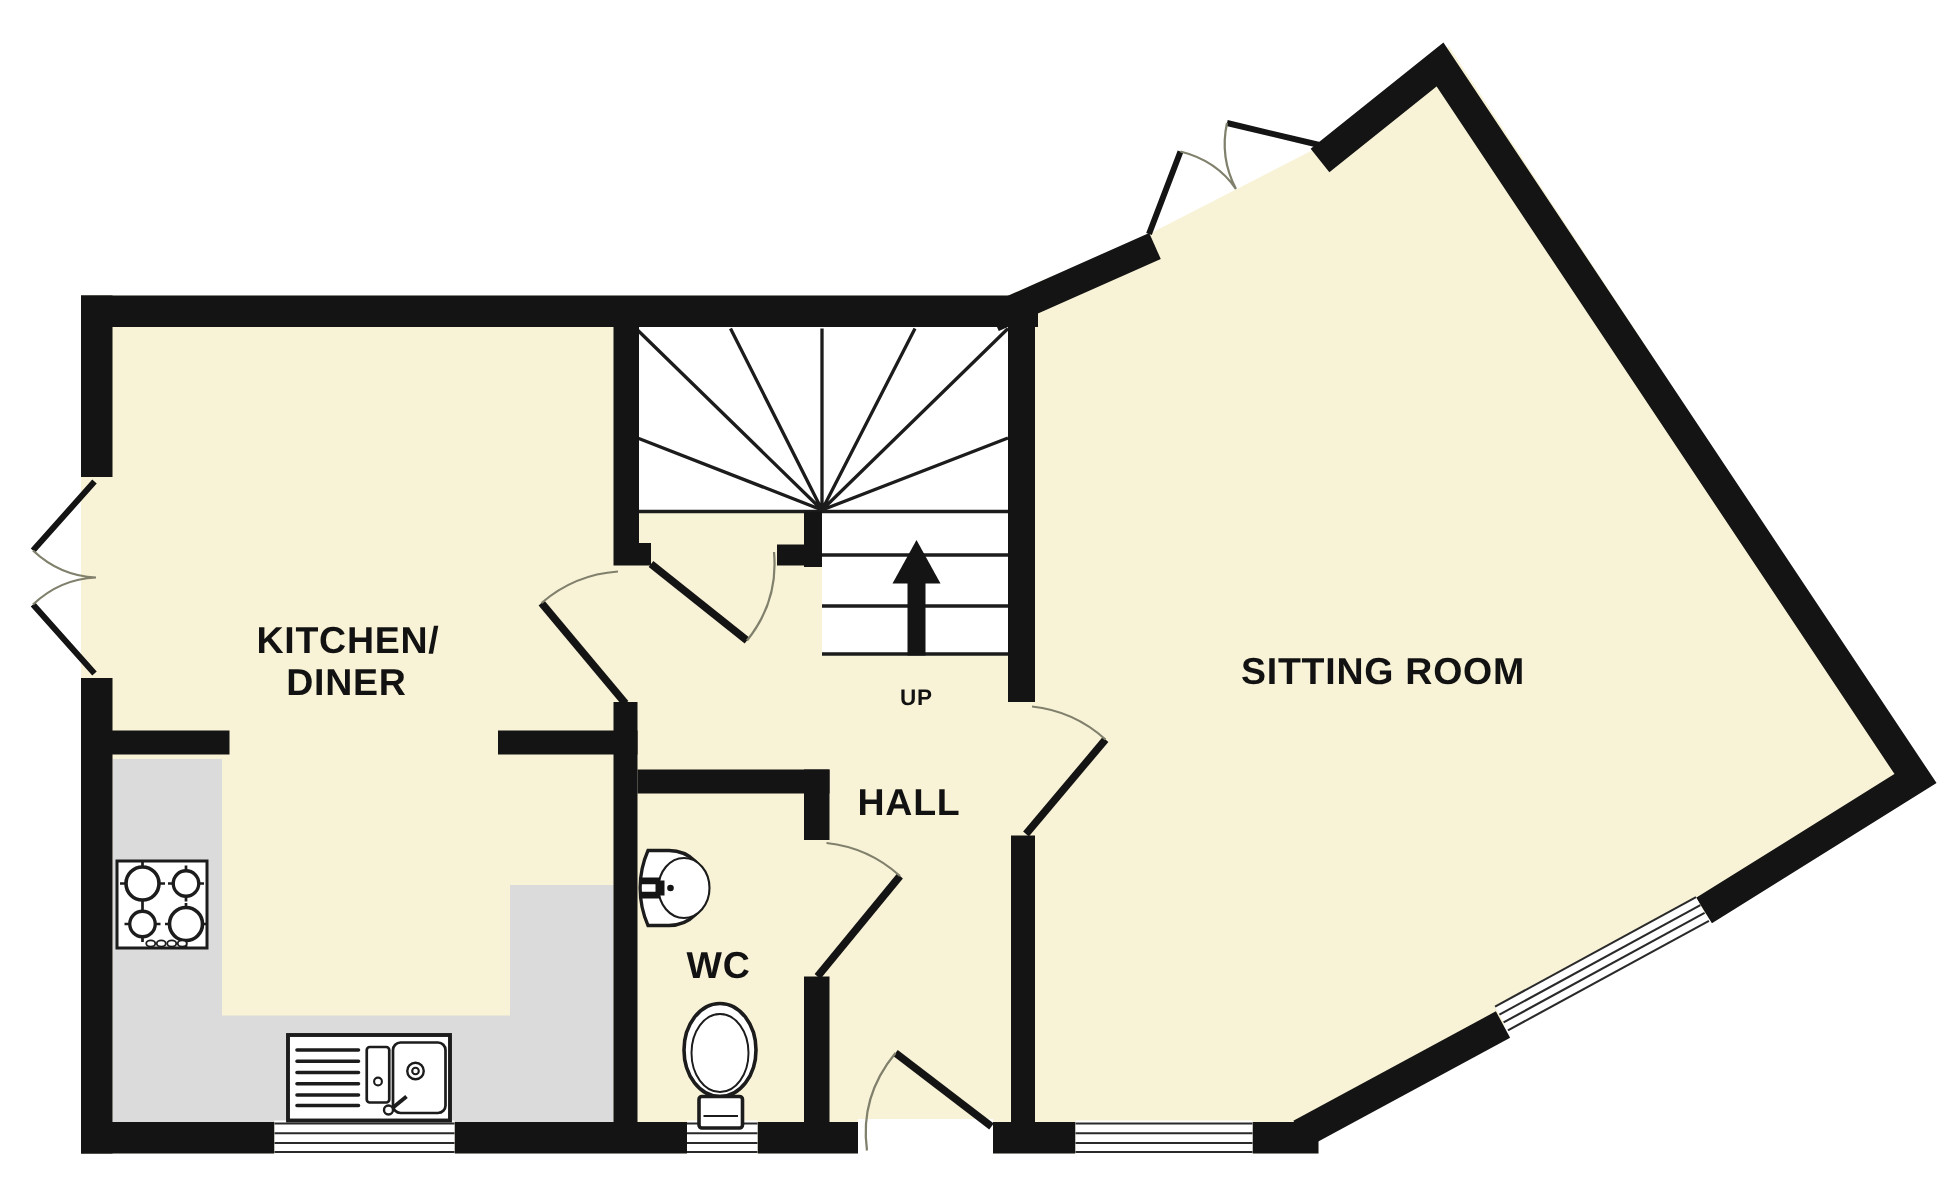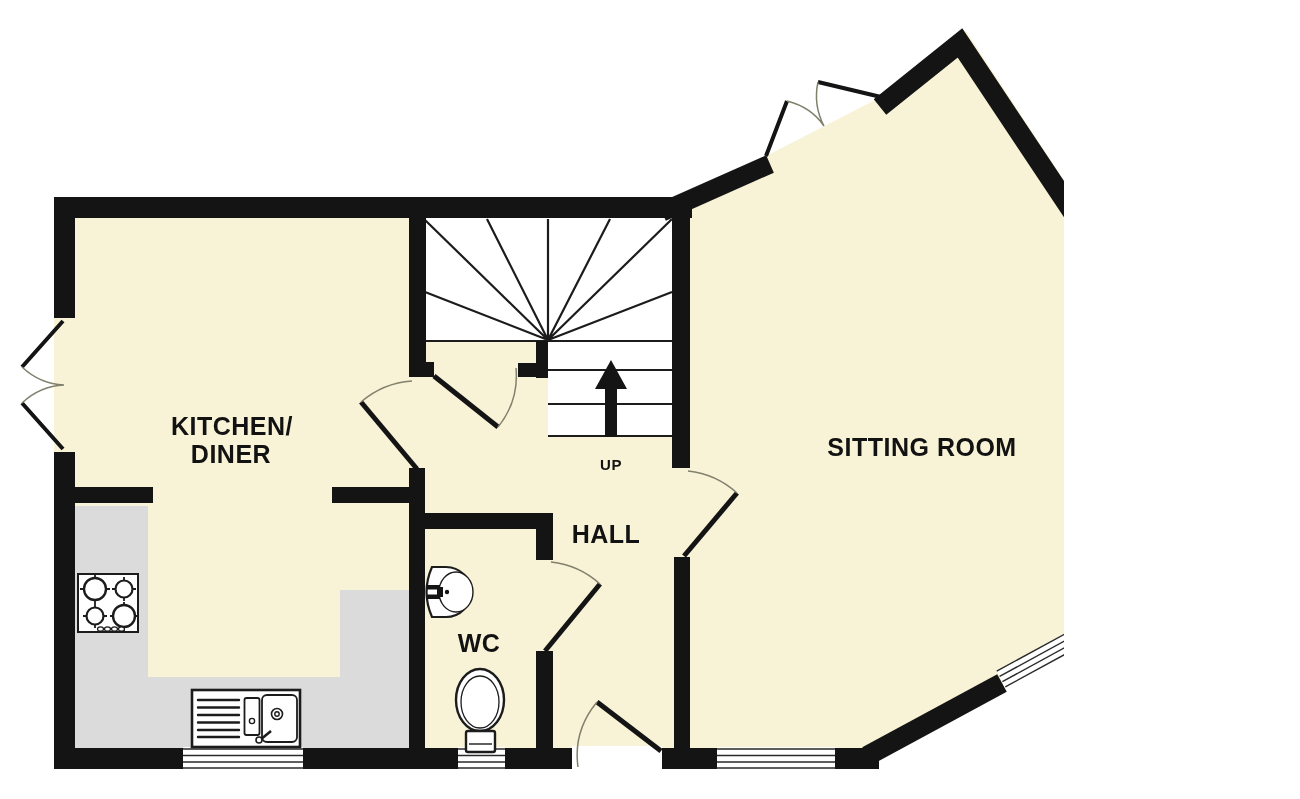--- a/index.html
+++ b/index.html
@@ -6,21 +6,21 @@
     --wall:#141414;
     --floor:#f8f3d7;
     --counter:#dbdbdb;
     --arc:#80806c;
     --line:#1c1c1c;
     --bg:#ffffff;
   }
   html,body{margin:0;padding:0;background:var(--bg);}
   .canvas{
     position:relative;
-    width:1064px;height:799px;
+    width:1300px;height:799px;
     background:var(--bg);
     overflow:hidden;
     font-family:"Liberation Sans", sans-serif;
   }
   svg{display:block;}
   .floor{fill:var(--floor);}
   .stairwell{fill:#ffffff;}
   .counter{fill:var(--counter);}
   .wall{fill:var(--wall);}
   .wallstroke{stroke:var(--wall);fill:none;}

